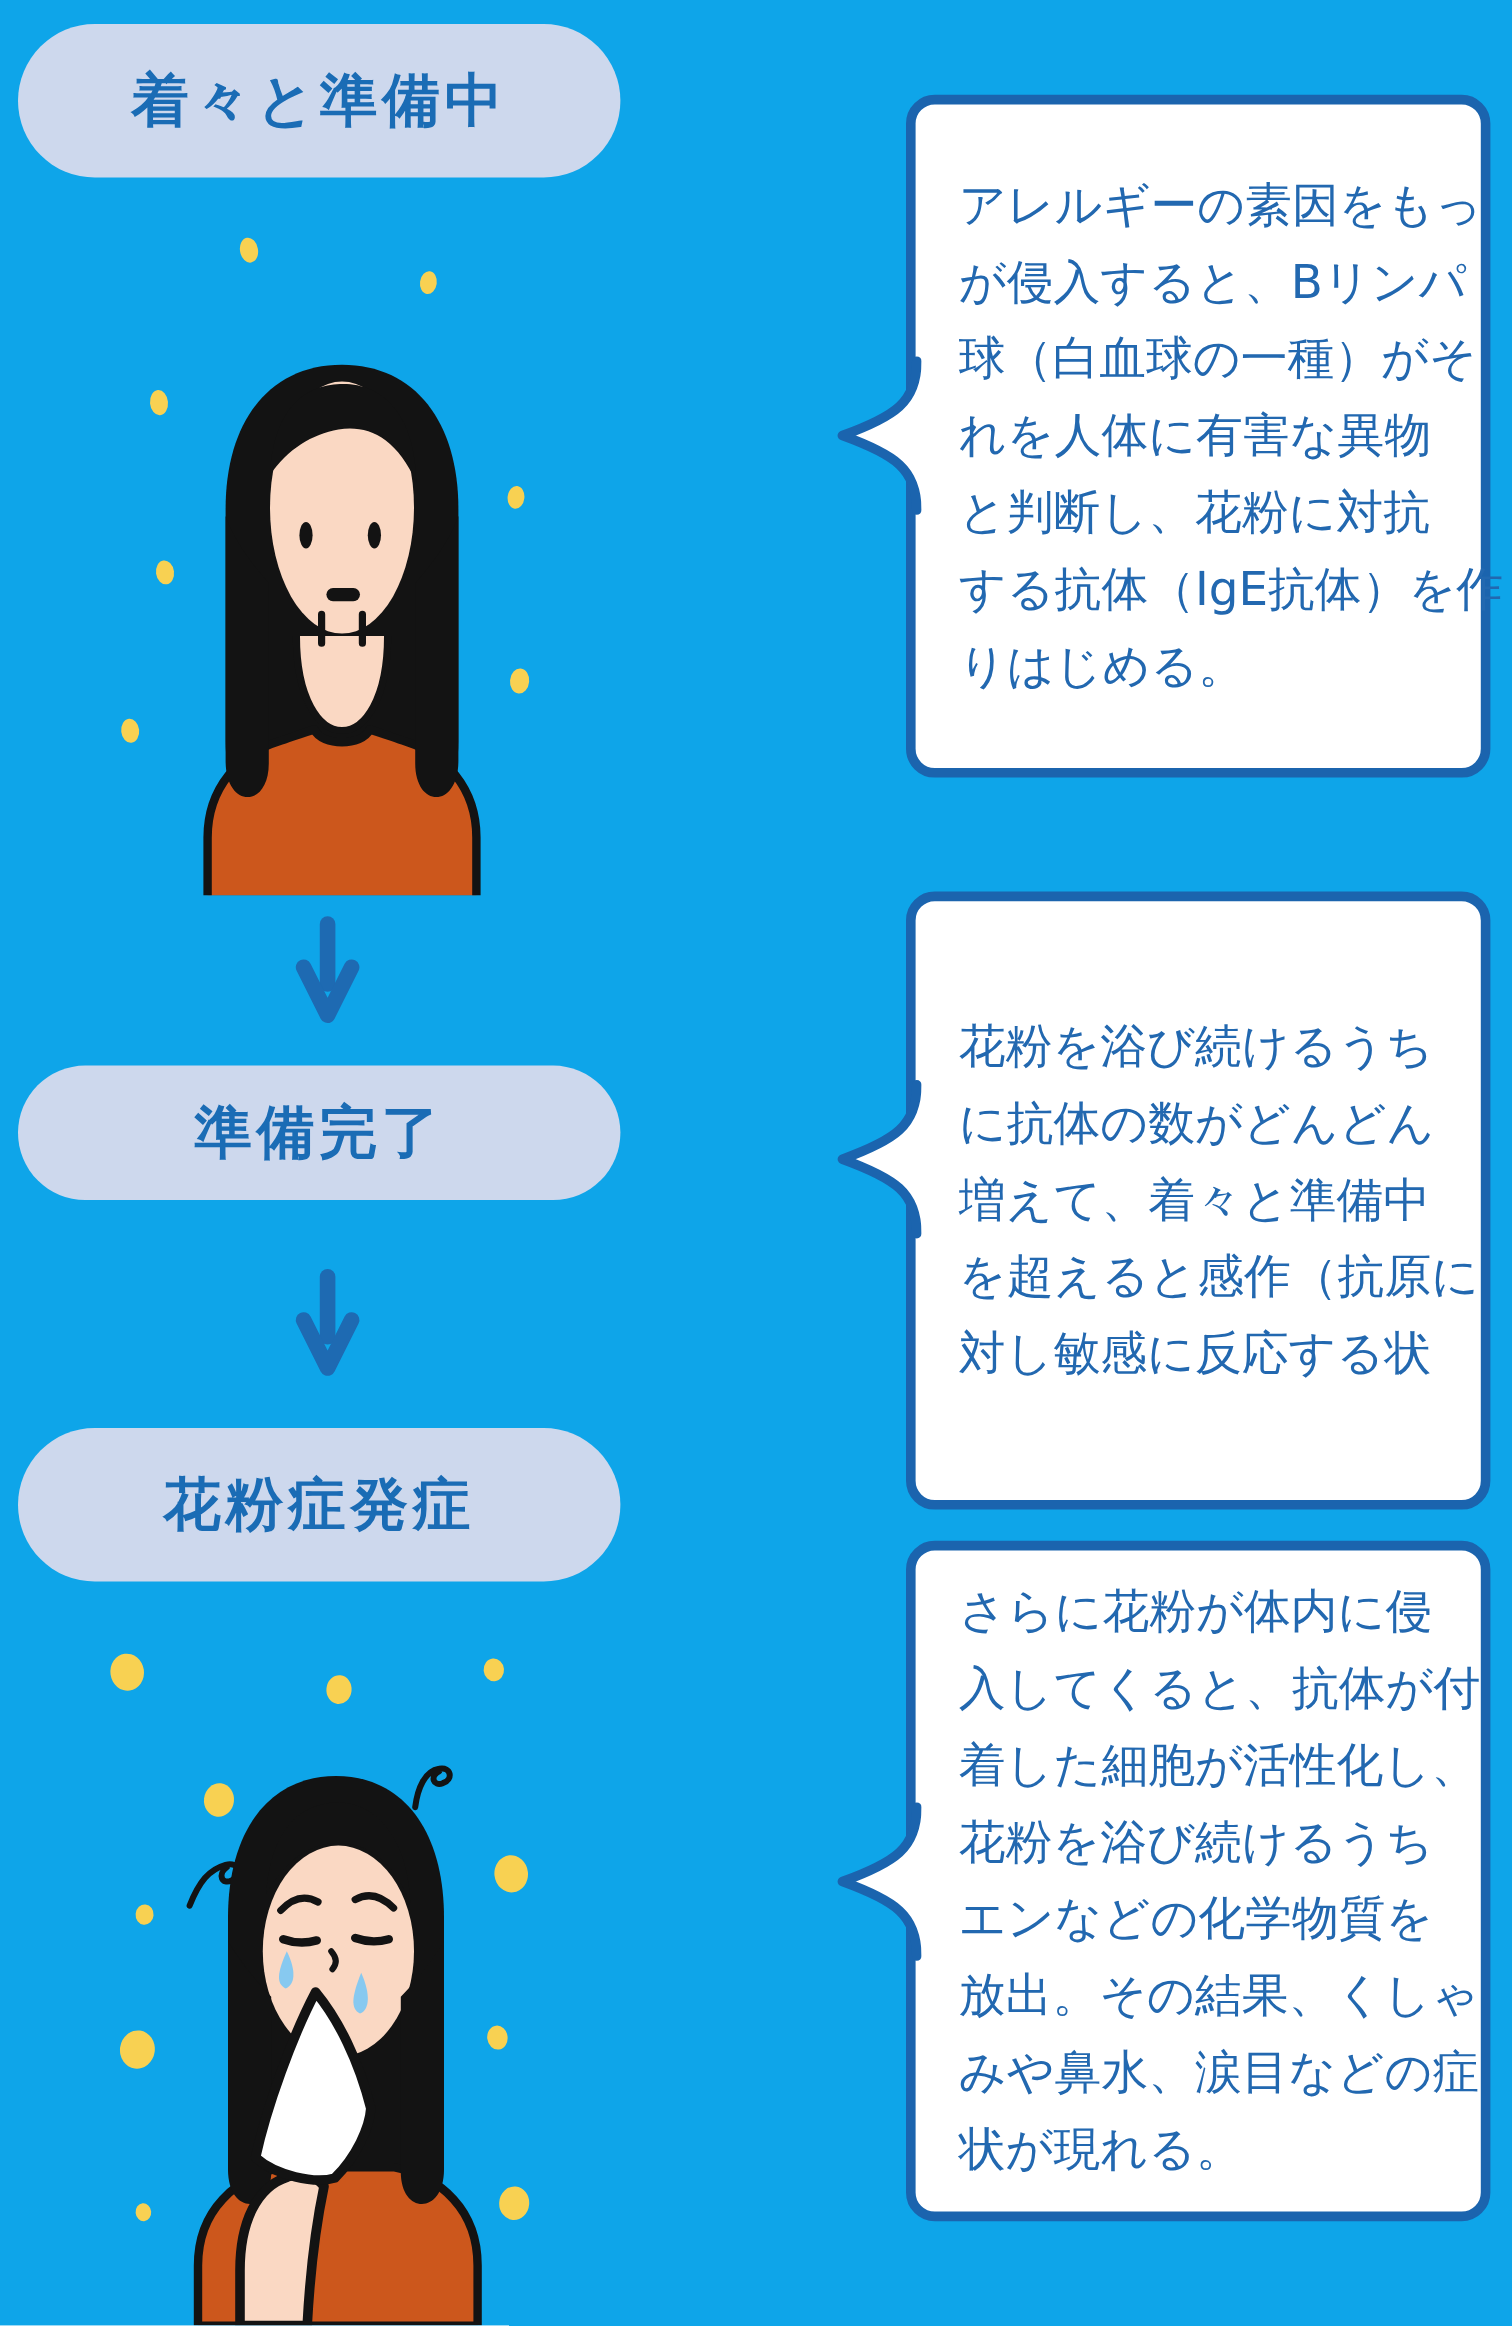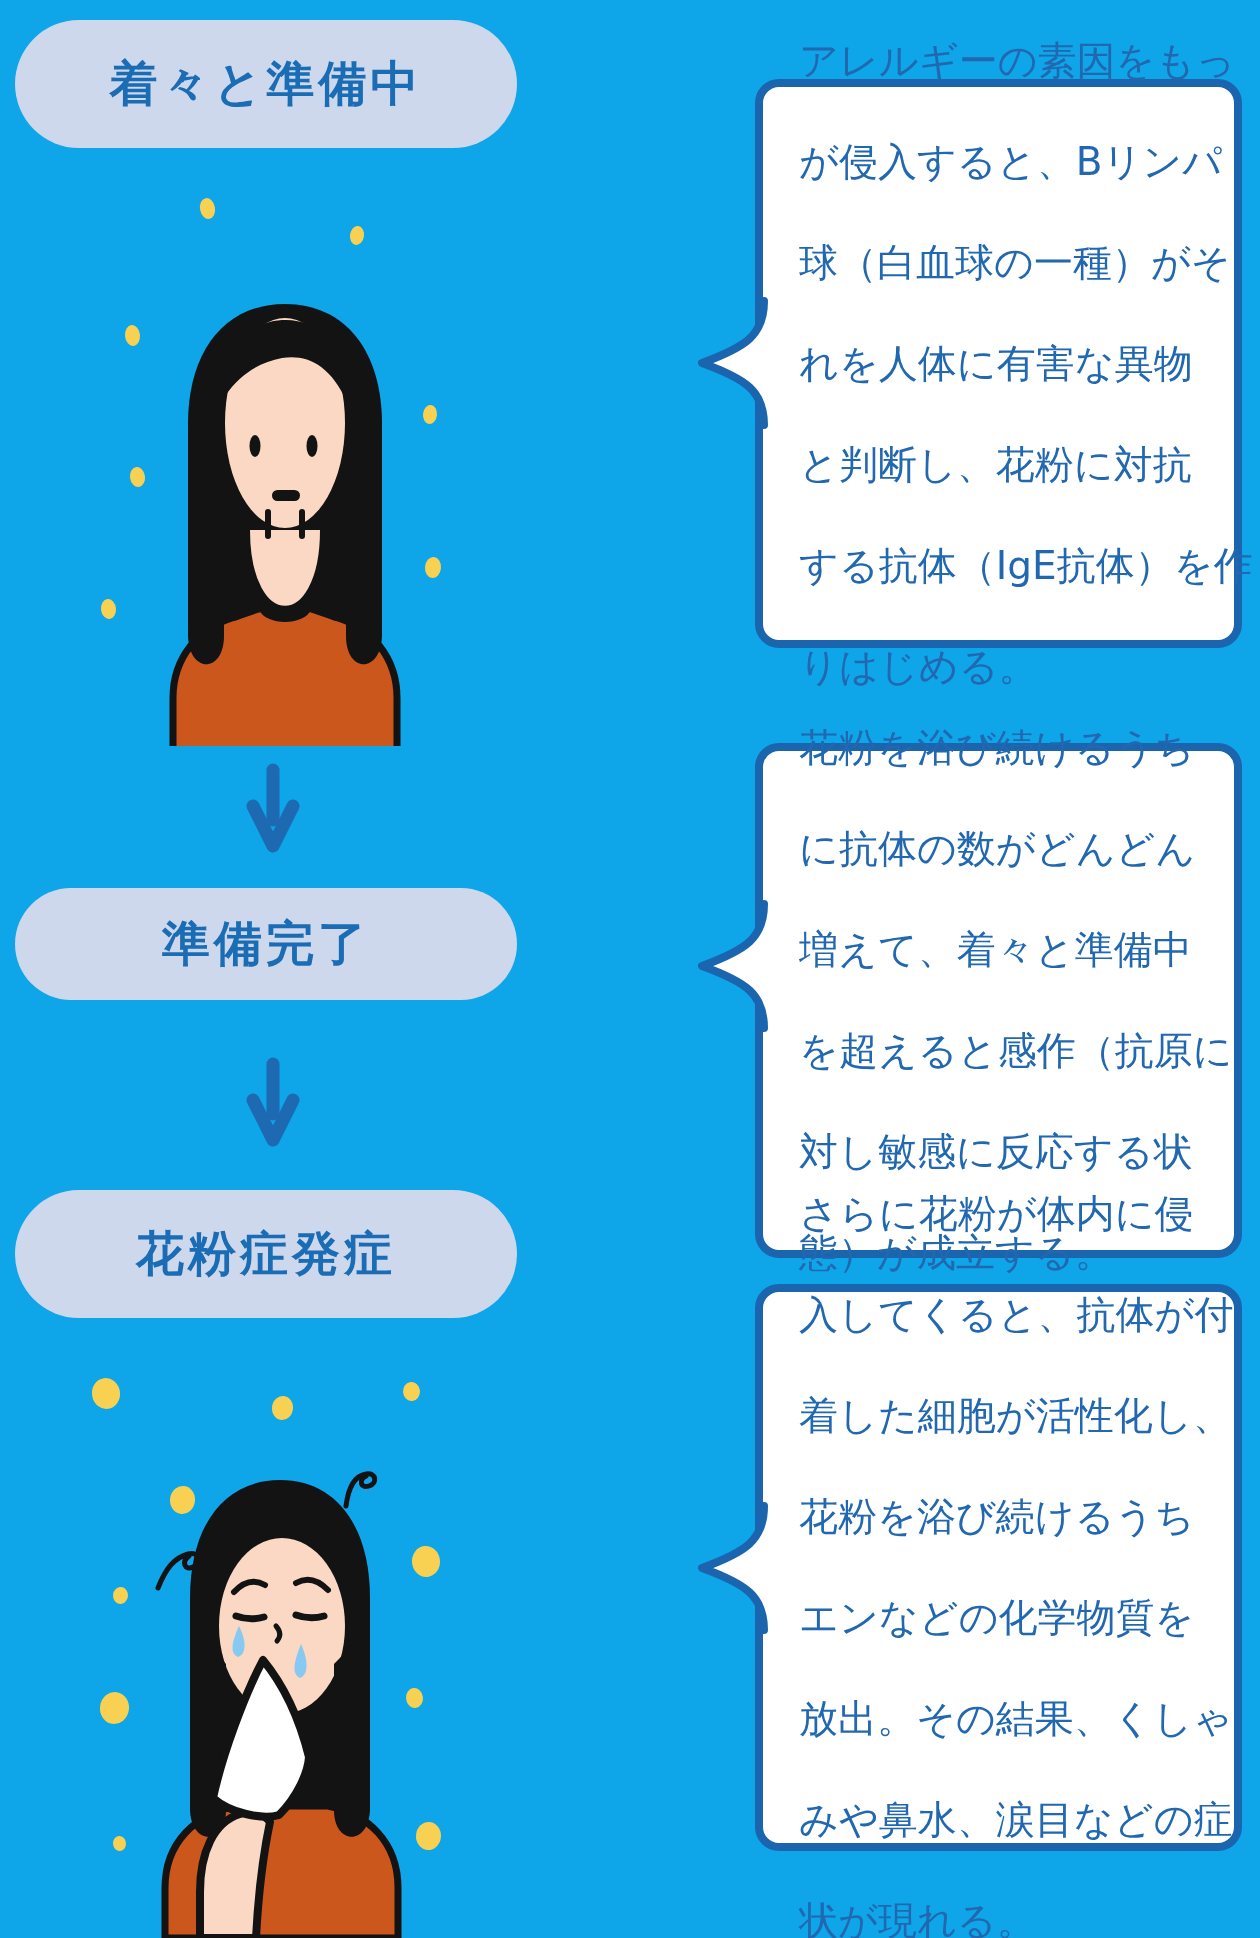--- a/index.html
+++ b/index.html
@@ -14,21 +14,21 @@
   .pill-3{top:1190px;height:128px;}
   
   .arrow{position:absolute;left:244px;width:58px;height:94px;}
   .arrow-1{top:762px;}
   .arrow-2{top:1056px;}
   
   .bubble{position:absolute;left:755px;width:487px;box-sizing:border-box;
           border:8px solid #1b64ae;border-radius:24px;background:#ffffff;
           display:flex;flex-direction:column;justify-content:center;
           padding-left:36px;padding-right:8px;
-          color:#2268b0;font-size:39px;line-height:64px;gap:37px;}
+          color:#2268b0;font-size:39px;line-height:64px;}
   .bubble-1{top:79px;height:569px;}
   .bubble-2{top:743px;height:515px;}
   .bubble-3{top:1284px;height:567px;}
   .bubble .ln{white-space:nowrap;}
   
   .tail{position:absolute;left:688px;width:80px;height:140px;}
   .tail-1{top:293px;}
   .tail-2{top:896px;}
   .tail-3{top:1498px;}
   
@@ -130,21 +130,20 @@
   <svg class="tail tail-1" viewBox="0 0 80 140">
     <path d="M76,8 C76,42 58,54 14,70 C58,86 76,98 76,132" fill="#ffffff" stroke="#1b64ae" stroke-width="8" stroke-linecap="round" stroke-linejoin="round"></path>
   </svg>
 
   <div class="bubble bubble-2">
     <div class="ln">花粉を浴び続けるうち</div>
     <div class="ln">に抗体の数がどんどん</div>
     <div class="ln">増えて、着々と準備中</div>
     <div class="ln">を超えると感作（抗原に</div>
     <div class="ln">対し敏感に反応する状</div>
-    <div class="ln">態）が成立する。</div>
   </div>
   <svg class="tail tail-2" viewBox="0 0 80 140">
     <path d="M76,8 C76,42 58,54 14,70 C58,86 76,98 76,132" fill="#ffffff" stroke="#1b64ae" stroke-width="8" stroke-linecap="round" stroke-linejoin="round"></path>
   </svg>
 
   <div class="bubble bubble-3">
     <div class="ln">さらに花粉が体内に侵</div>
     <div class="ln">入してくると、抗体が付</div>
     <div class="ln">着した細胞が活性化し、</div>
     <div class="ln">花粉を浴び続けるうち</div>

